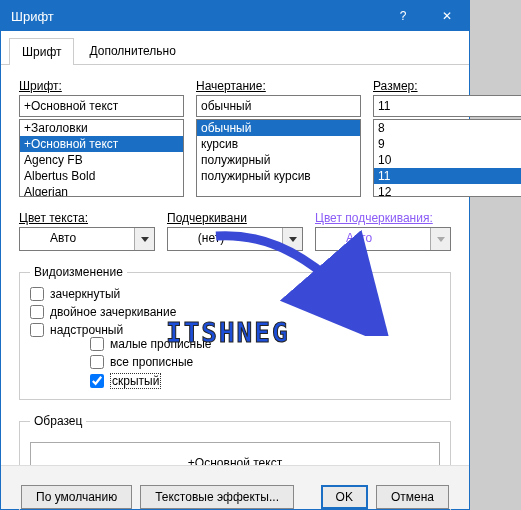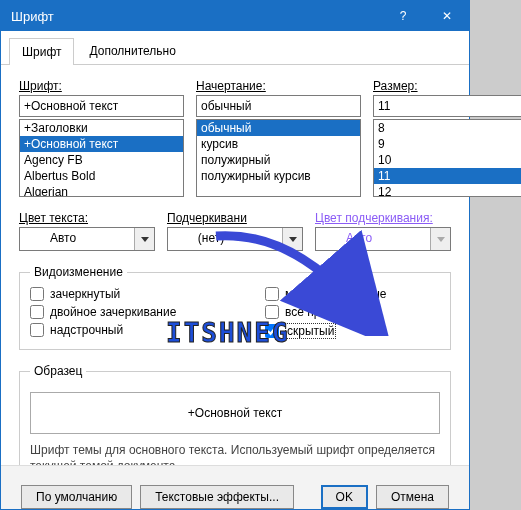--- a/index.html
+++ b/index.html
@@ -25,21 +25,21 @@
   .row-colors { display: flex; gap: 12px; margin-top: 14px; }
   .cc { flex: 1; display: flex; flex-direction: column; }
   .cc.disabled label, .cc.disabled .combo { color: #8b5cf6; }
   .combo { display: flex; height: 24px; border: 1px solid #7a7a7a; background: #fff; gap: 28px; }
   .combo .val { flex: 1; padding: 3px 6px; text-align: center; }
   .combo .arrow { width: 20px; border-left: 1px solid #aaa; display:flex; align-items:center; justify-content:center; background:#efefef; }
   .chev { width:0;height:0;border-left:4px solid transparent;border-right:4px solid transparent;border-top:5px solid #333; }
   .cc.disabled .chev { border-top-color:#aaa; }
   fieldset { border: 1px solid #ccc; margin: 14px 0 0 0; padding: 8px 10px 10px 10px; }
   fieldset legend { padding: 0 4px; }
-  .effects-row { display:flex; }
+  .effects-row { display:flex;flex-direction:column; }
   .eff-col { flex:1; display:flex; flex-direction:column; gap:4px; }
   .cb { display:flex; align-items:center; gap:6px; }
   .cb input { width:14px; height:14px; margin:0; }
   .cb.hl span { border:1px dotted #333; padding:0 1px; }
   .watermark { position:absolute; left:165px; top:317px; font-family: monospace; font-size:26px; letter-spacing:2px; color:#1d4ed8; -webkit-text-stroke:1px #222; font-weight:bold; pointer-events:none;text-align:center; }
   .sample { height:42px; border:1px solid #aaa; margin-top:6px; display:flex; align-items:center; justify-content:center; font-size:15px; }
   .hint { margin-top:8px; color:#444; line-height:1.35; }
   .footer { position:absolute; bottom:0; left:0; right:0; height:44px; border-top:1px solid #ddd; display:flex; align-items:flex-end; padding:0 20px; gap:8px; background:#f3f3f3; }
   .footer .spacer { flex:1; }
   button.dlg { height:24px; padding:0 14px; border:1px solid #888; background:#e9e9e9; }

